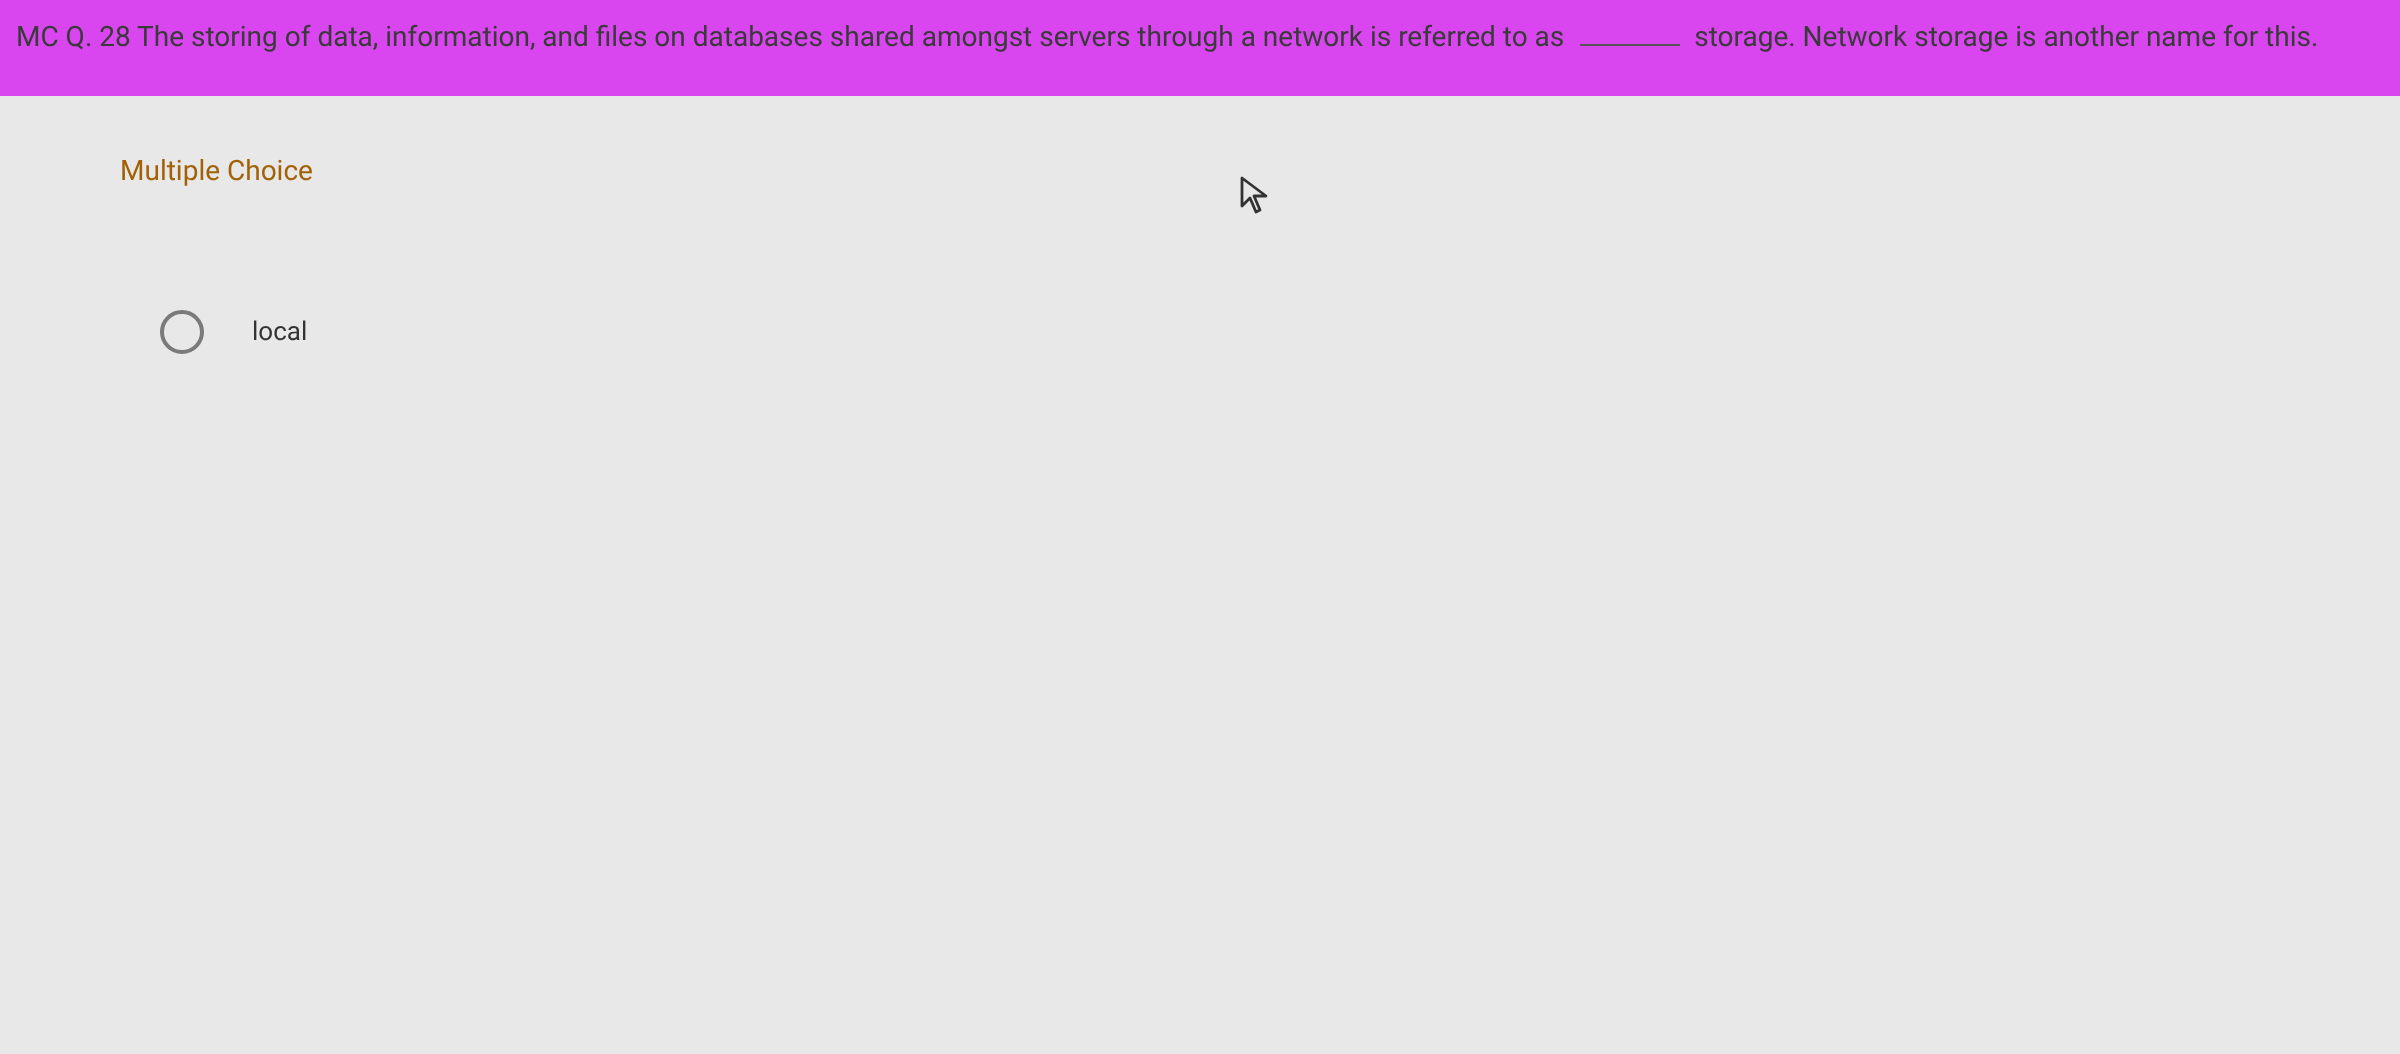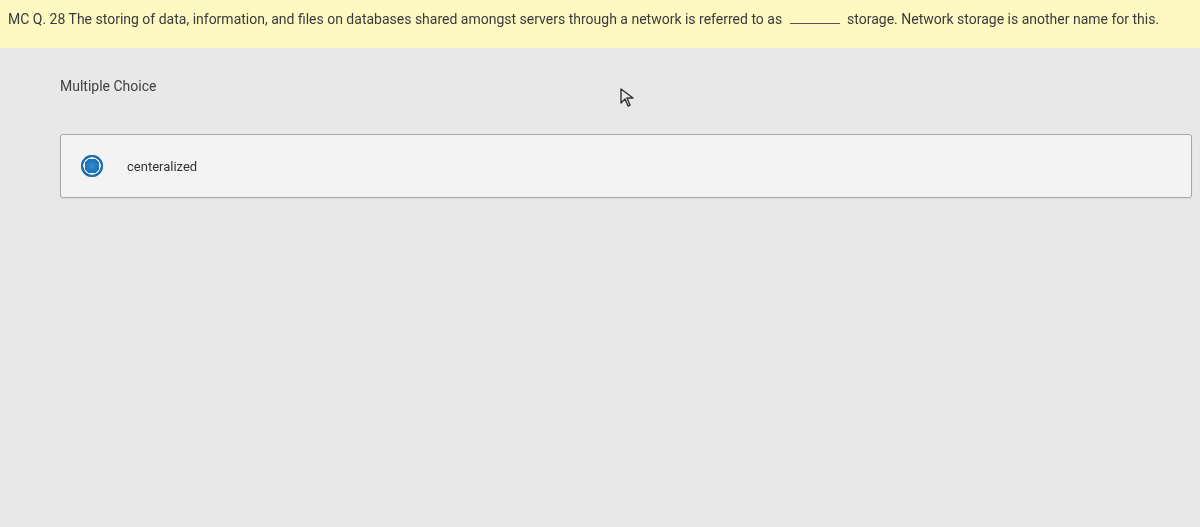--- a/index.html
+++ b/index.html
@@ -10,40 +10,40 @@
     body {
       font-family: -apple-system, BlinkMacSystemFont, "Segoe UI", Roboto, Arial, sans-serif;
       background: #e8e8e8;
       width: 1200px;
       height: 527px;
       color: #333;
       position: relative;
     }
     .question-area {
       padding: 10px 18px 20px 8px;
-      background: #fef9c3;
+      background: #d946ef;
     }
     .question-text {
       font-size: 14px;
       color: #3a3a3a;
       line-height: 1.3;
     }
     .blank {
       display: inline-block;
       border-bottom: 1px solid #555;
       width: 50px;
       margin: 0 4px;
       vertical-align: baseline;
     }
     .answers-area {
       padding: 30px 0 0 60px;
     }
     .mc-label {
       font-size: 14px;
-      color: #404040;
+      color: #a16207;
       margin-bottom: 40px;
     }
     .options {
       padding-left: 20px;
     }
     .option {
       display: flex;
       align-items: center;
       height: 64px;
       cursor: pointer;
@@ -104,25 +104,25 @@
     <span class="blank"></span>
     <span> storage. Network storage is another name for this.</span>
   </p>
 </div>
 
 <div class="answers-area">
   <div class="mc-label">Multiple Choice</div>
 
   <div class="options">
 
+    <div class="option">
+      <div class="radio"></div>
+      <span class="option-label">local</span>
+    </div>
 
-    <div class="option selected">
-      <div class="radio filled-inner"></div>
-      <span class="option-label">centeralized</span>
-    </div>
 
 
 
   </div>
 </div>
 
 <svg class="cursor-arrow" viewBox="0 0 16 20">
   <path d="M1 1 L1 15 L5 11 L8 18 L10 17 L7 10 L13 10 Z" fill="none" stroke="#333" stroke-width="1.4" stroke-linejoin="round"></path>
 </svg>
 

